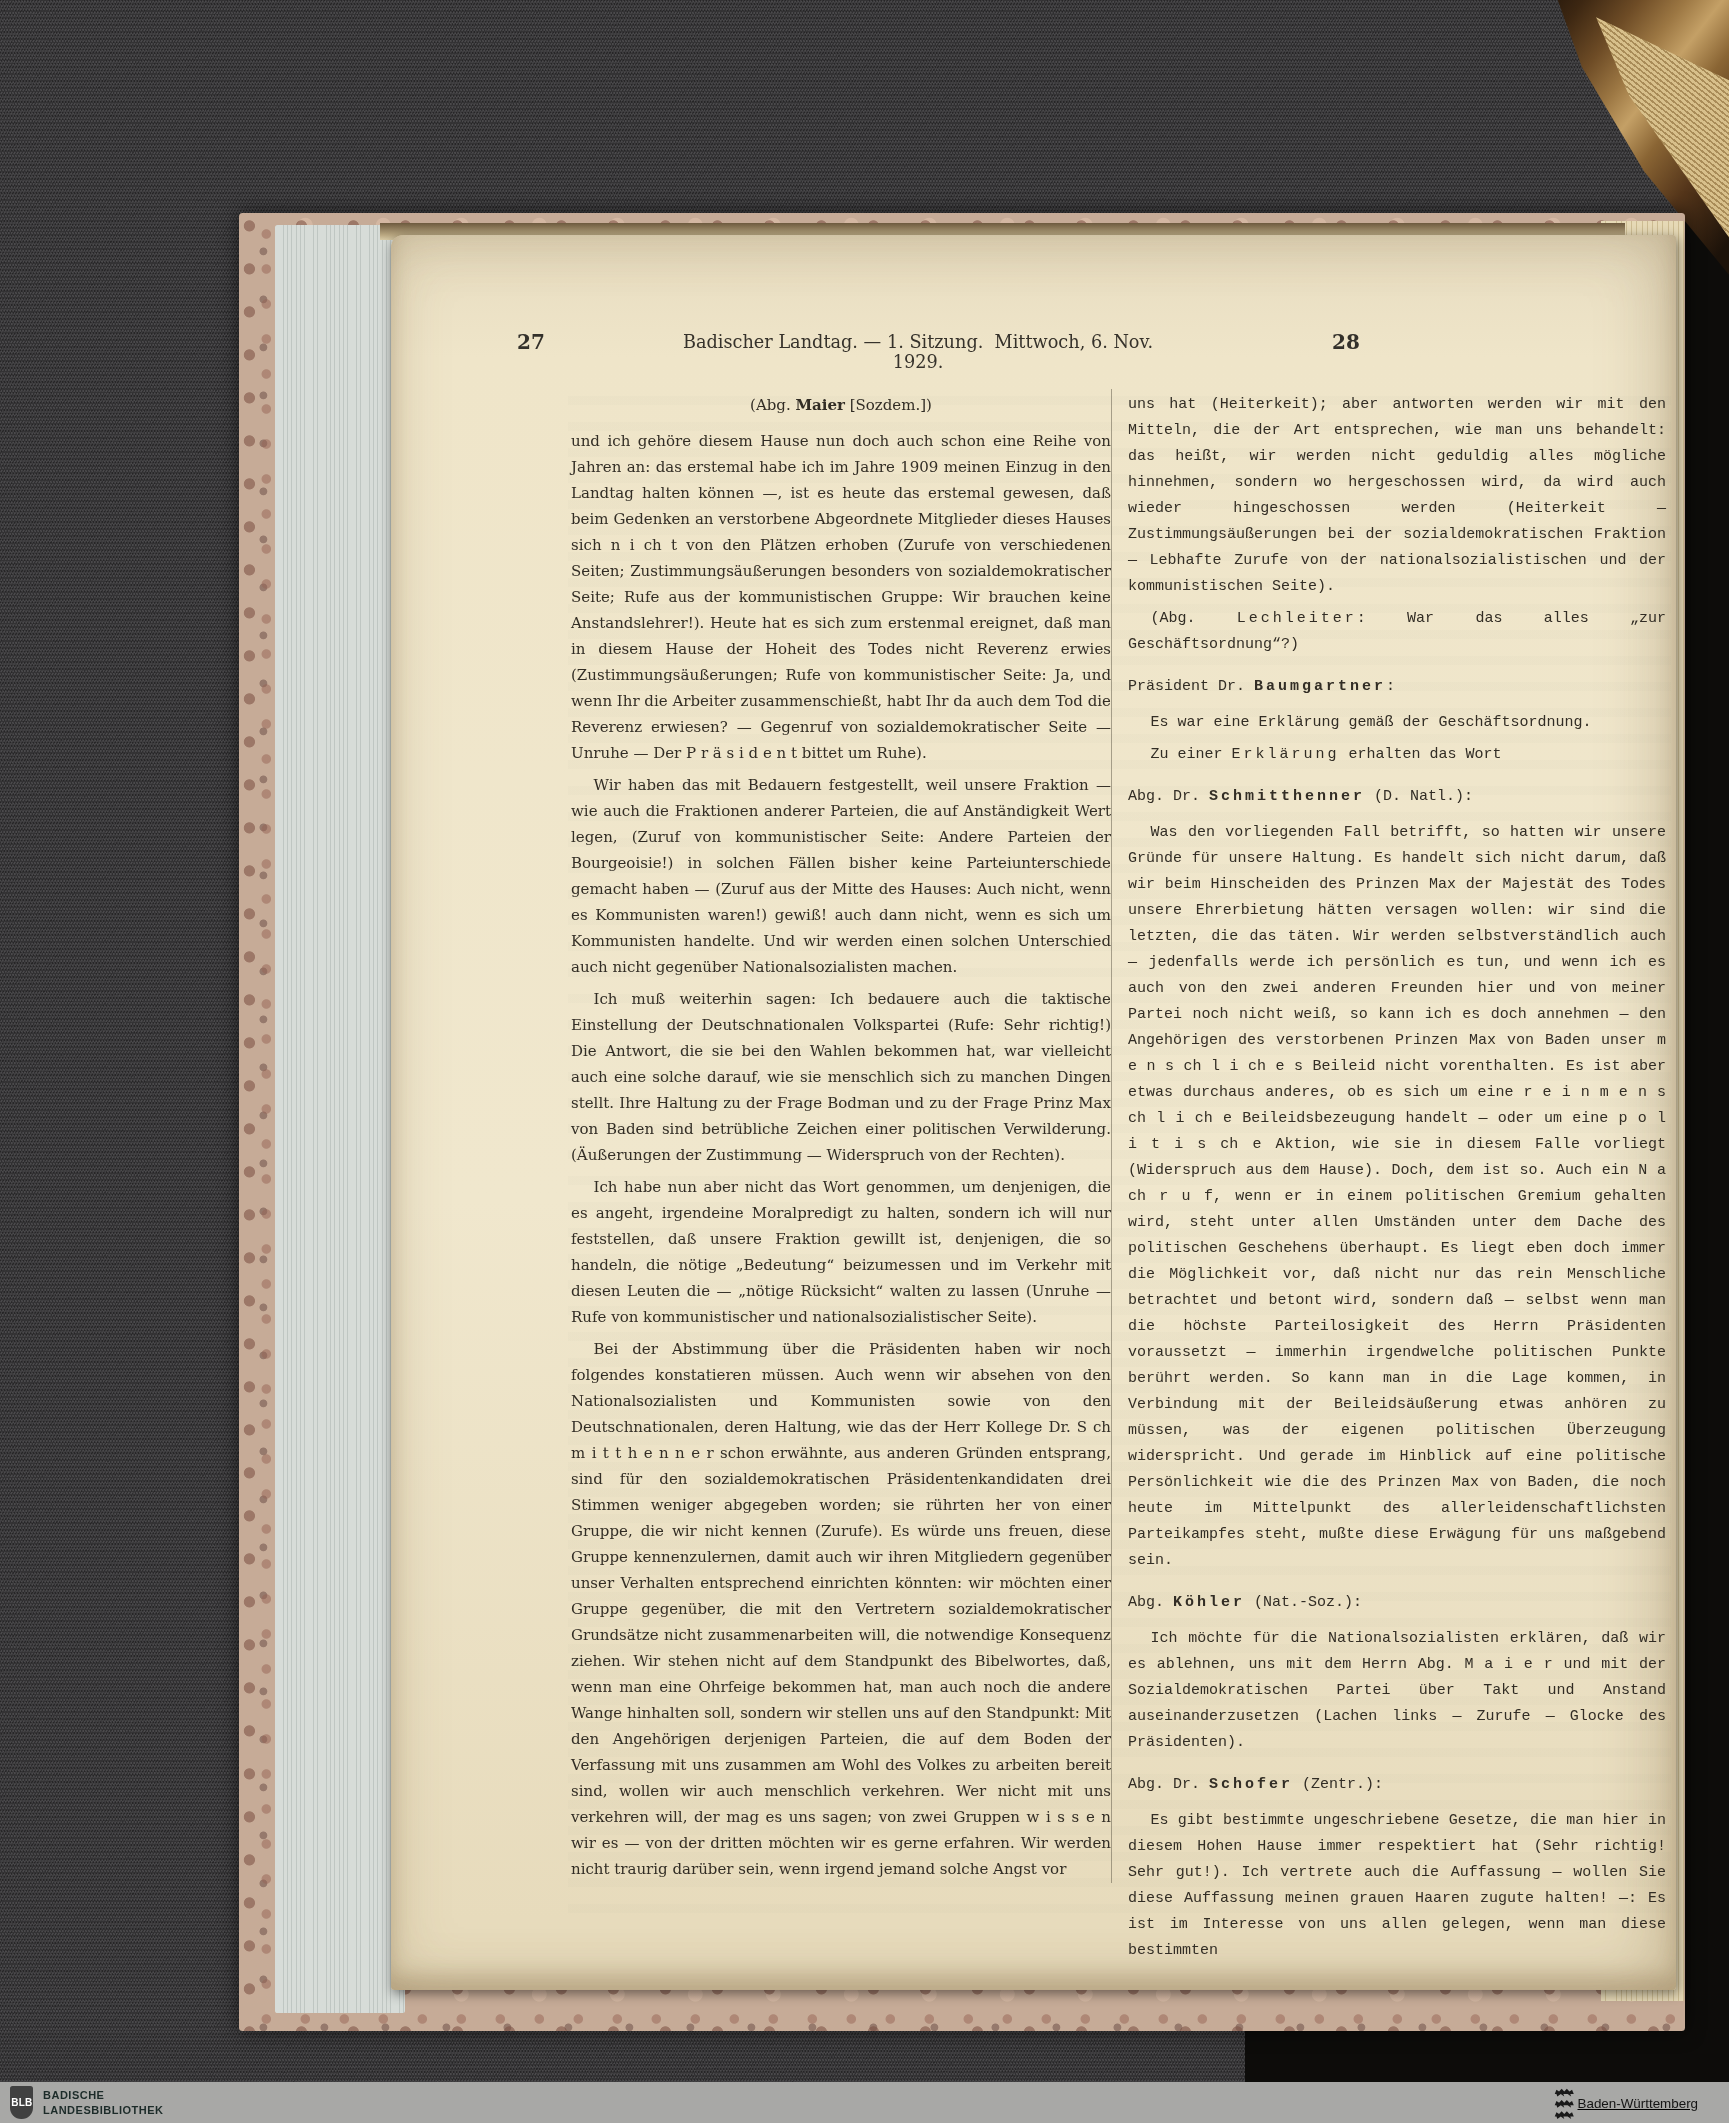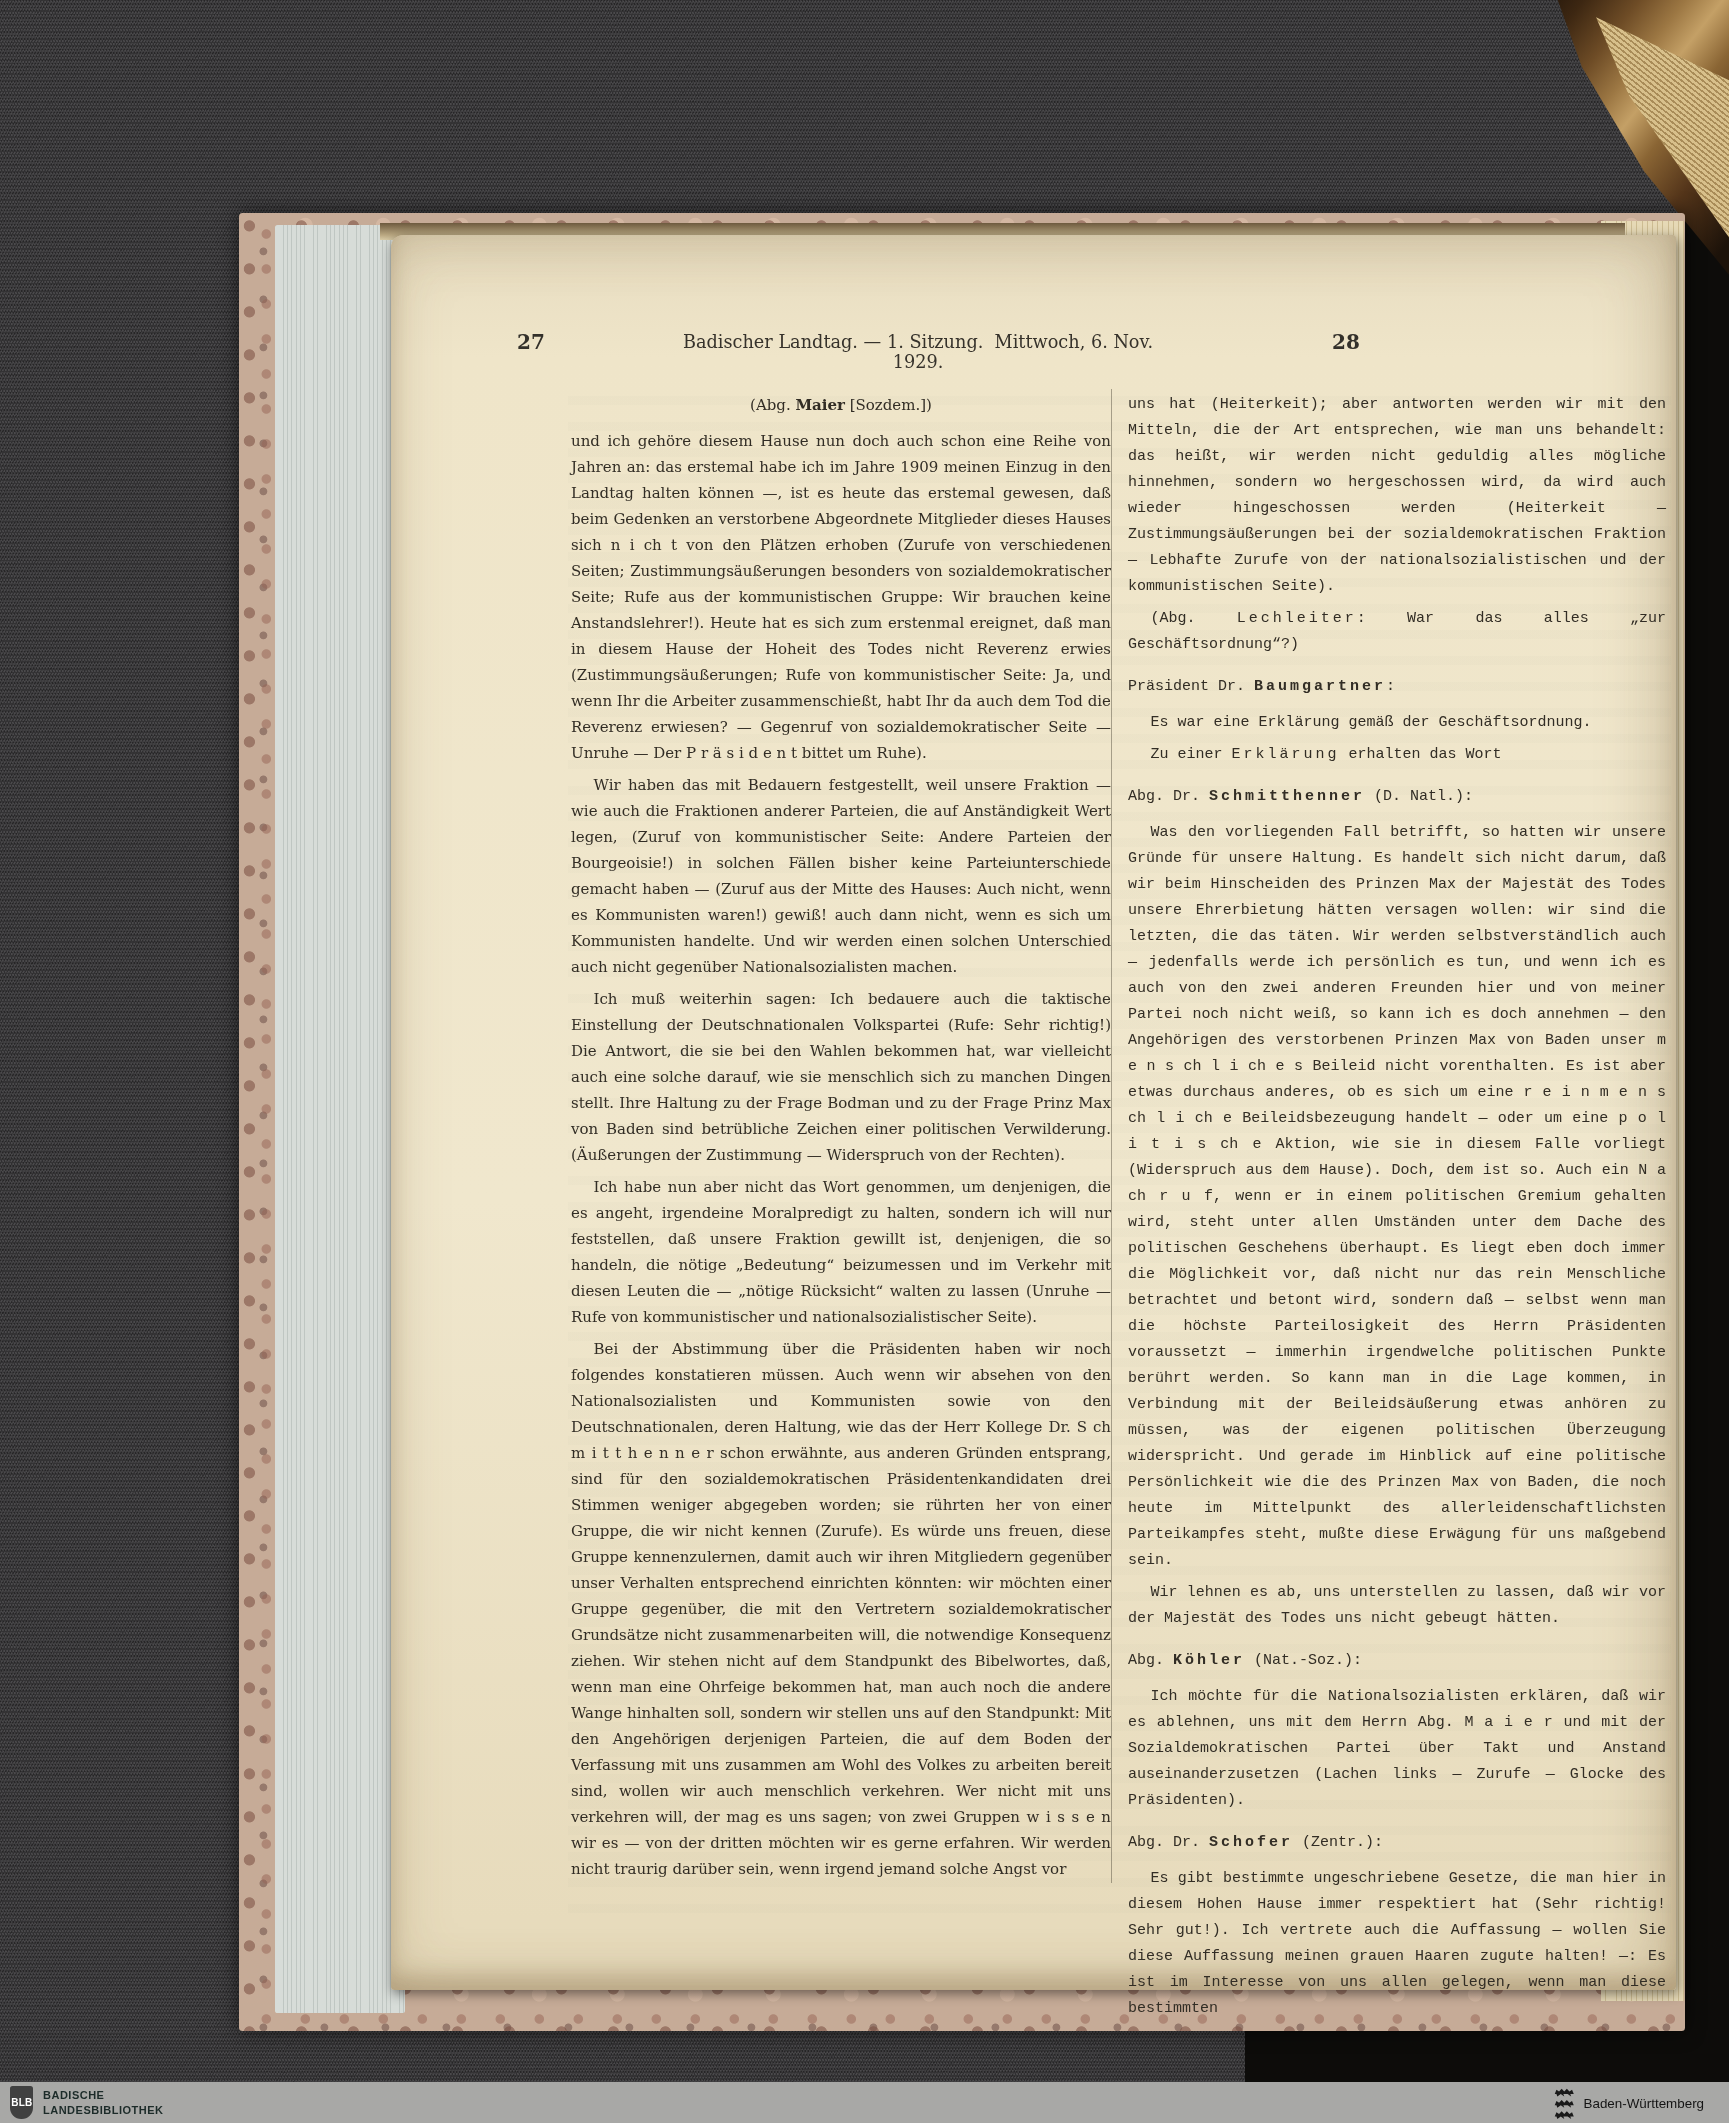--- a/index.html
+++ b/index.html
@@ -75,21 +75,21 @@
   .name-spaced{letter-spacing:3px;}
 
   
   .footer{position:absolute;left:0;top:2082px;width:1729px;height:42px;background:#a8a8a6;
           font-family:"Liberation Sans","DejaVu Sans",sans-serif;}
   .blb-shield{position:absolute;left:10.4px;top:4.3px;width:23px;height:33px;background:#404040;
           border-radius:2.6px 2.6px 11.2px 11.2px;color:#fff;font-weight:700;font-size:10px;
           display:flex;align-items:center;justify-content:center;letter-spacing:0.3px;}
   .blb-text{position:absolute;left:43px;top:6px;color:#1c2b29;font-size:11px;font-weight:700;
           letter-spacing:0.5px;line-height:14.7px;}
-  .bw-group{position:absolute;left:1553px;top:3.5px;height:35px;display:flex;align-items:center;gap:8px;}
+  .bw-group{position:absolute;left:1553px;top:3.5px;height:35px;display:flex;align-items:center;gap:2px;text-decoration:underline;}
   .bw-label{color:#151515;font-size:13.4px;}
 </style>
 </head>
 <body>
 
 <div class="stage">
   <div class="bg"></div>
   <div class="black-band"></div>
   <div class="black-corner"></div>
   <div class="spine"></div>
@@ -118,21 +118,20 @@
         <p class="blk p">Bei der Abstimmung über die Präsidenten haben wir noch folgendes konstatieren müssen. Auch wenn wir absehen von den Nationalsozialisten und Kommunisten sowie von den Deutschnationalen, deren Haltung, wie das der Herr Kollege Dr. S ch m i t t h e n n e r schon erwähnte, aus anderen Gründen entsprang, sind für den sozialdemokratischen Präsidentenkandidaten drei Stimmen weniger abgegeben worden; sie rührten her von einer Gruppe, die wir nicht kennen (Zurufe). Es würde uns freuen, diese Gruppe kennenzulernen, damit auch wir ihren Mitgliedern gegenüber unser Verhalten entsprechend einrichten könnten: wir möchten einer Gruppe gegenüber, die mit den Vertretern sozialdemokratischer Grundsätze nicht zusammenarbeiten will, die notwendige Konsequenz ziehen. Wir stehen nicht auf dem Standpunkt des Bibelwortes, daß, wenn man eine Ohrfeige bekommen hat, man auch noch die andere Wange hinhalten soll, sondern wir stellen uns auf den Standpunkt: Mit den Angehörigen derjenigen Parteien, die auf dem Boden der Verfassung mit uns zusammen am Wohl des Volkes zu arbeiten bereit sind, wollen wir auch menschlich verkehren. Wer nicht mit uns verkehren will, der mag es uns sagen; von zwei Gruppen w i s s e n wir es — von der dritten möchten wir es gerne erfahren. Wir werden nicht traurig darüber sein, wenn irgend jemand solche Angst vor</p>
       </div>
     <div class="col col-right">
         <p class="blk cont">uns hat (Heiterkeit); aber antworten werden wir mit den Mitteln, die der Art entsprechen, wie man uns behandelt: das heißt, wir werden nicht geduldig alles mögliche hinnehmen, sondern wo hergeschossen wird, da wird auch wieder hingeschossen werden (Heiterkeit — Zustimmungsäußerungen bei der sozialdemokratischen Fraktion — Lebhafte Zurufe von der nationalsozialistischen und der kommunistischen Seite).</p>
         <p class="blk p"><span>(Abg. </span><span class="name-spaced">Lechleiter</span><span>: War das alles „zur Geschäftsordnung“?)</span></p>
         <p class="blk heading"><span>Präsident Dr. </span><span class="name-bold-spaced">Baumgartner</span><span>:</span></p>
         <p class="blk p">Es war eine Erklärung gemäß der Geschäftsordnung.</p>
         <p class="blk p"><span>Zu einer </span><span class="name-spaced">Erklärung</span><span> erhalten das Wort</span></p>
         <p class="blk heading"><span>Abg. Dr. </span><span class="name-bold-spaced">Schmitthenner</span><span> (D. Natl.):</span></p>
         <p class="blk p">Was den vorliegenden Fall betrifft, so hatten wir unsere Gründe für unsere Haltung. Es handelt sich nicht darum, daß wir beim Hinscheiden des Prinzen Max der Majestät des Todes unsere Ehrerbietung hätten versagen wollen: wir sind die letzten, die das täten. Wir werden selbstverständlich auch — jedenfalls werde ich persönlich es tun, und wenn ich es auch von den zwei anderen Freunden hier und von meiner Partei noch nicht weiß, so kann ich es doch annehmen — den Angehörigen des verstorbenen Prinzen Max von Baden unser m e n s ch l i ch e s Beileid nicht vorenthalten. Es ist aber etwas durchaus anderes, ob es sich um eine r e i n m e n s ch l i ch e Beileidsbezeugung handelt — oder um eine p o l i t i s ch e Aktion, wie sie in diesem Falle vorliegt (Widerspruch aus dem Hause). Doch, dem ist so. Auch ein N a ch r u f, wenn er in einem politischen Gremium gehalten wird, steht unter allen Umständen unter dem Dache des politischen Geschehens überhaupt. Es liegt eben doch immer die Möglichkeit vor, daß nicht nur das rein Menschliche betrachtet und betont wird, sondern daß — selbst wenn man die höchste Parteilosigkeit des Herrn Präsidenten voraussetzt — immerhin irgendwelche politischen Punkte berührt werden. So kann man in die Lage kommen, in Verbindung mit der Beileidsäußerung etwas anhören zu müssen, was der eigenen politischen Überzeugung widerspricht. Und gerade im Hinblick auf eine politische Persönlichkeit wie die des Prinzen Max von Baden, die noch heute im Mittelpunkt des allerleidenschaftlichsten Parteikampfes steht, mußte diese Erwägung für uns maßgebend sein.</p>
-        <p class="blk p">Wir lehnen es ab, uns unterstellen zu lassen, daß wir vor der Majestät des Todes uns nicht gebeugt hätten.</p>
         <p class="blk heading"><span>Abg. </span><span class="name-bold-spaced">Köhler</span><span> (Nat.-Soz.):</span></p>
         <p class="blk p">Ich möchte für die Nationalsozialisten erklären, daß wir es ablehnen, uns mit dem Herrn Abg. M a i e r und mit der Sozialdemokratischen Partei über Takt und Anstand auseinanderzusetzen (Lachen links — Zurufe — Glocke des Präsidenten).</p>
         <p class="blk heading"><span>Abg. Dr. </span><span class="name-bold-spaced">Schofer</span><span> (Zentr.):</span></p>
         <p class="blk p">Es gibt bestimmte ungeschriebene Gesetze, die man hier in diesem Hohen Hause immer respektiert hat (Sehr richtig! Sehr gut!). Ich vertrete auch die Auffassung — wollen Sie diese Auffassung meinen grauen Haaren zugute halten! —: Es ist im Interesse von uns allen gelegen, wenn man diese bestimmten</p>
       </div>
   </div>
 
   <div class="footer">
     <div class="blb-shield">BLB</div>
     <div class="blb-text">

